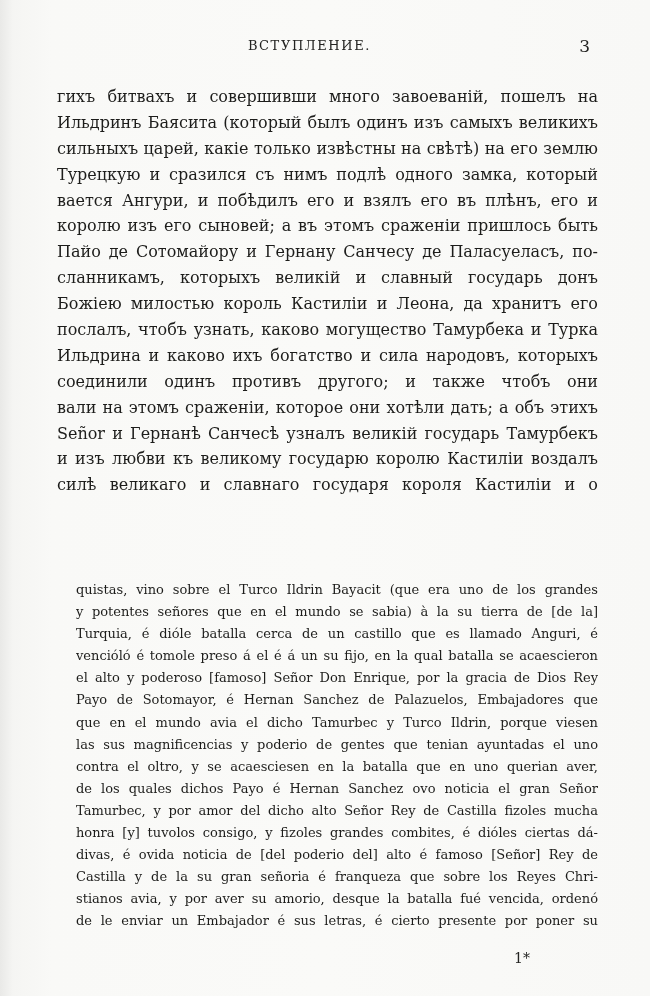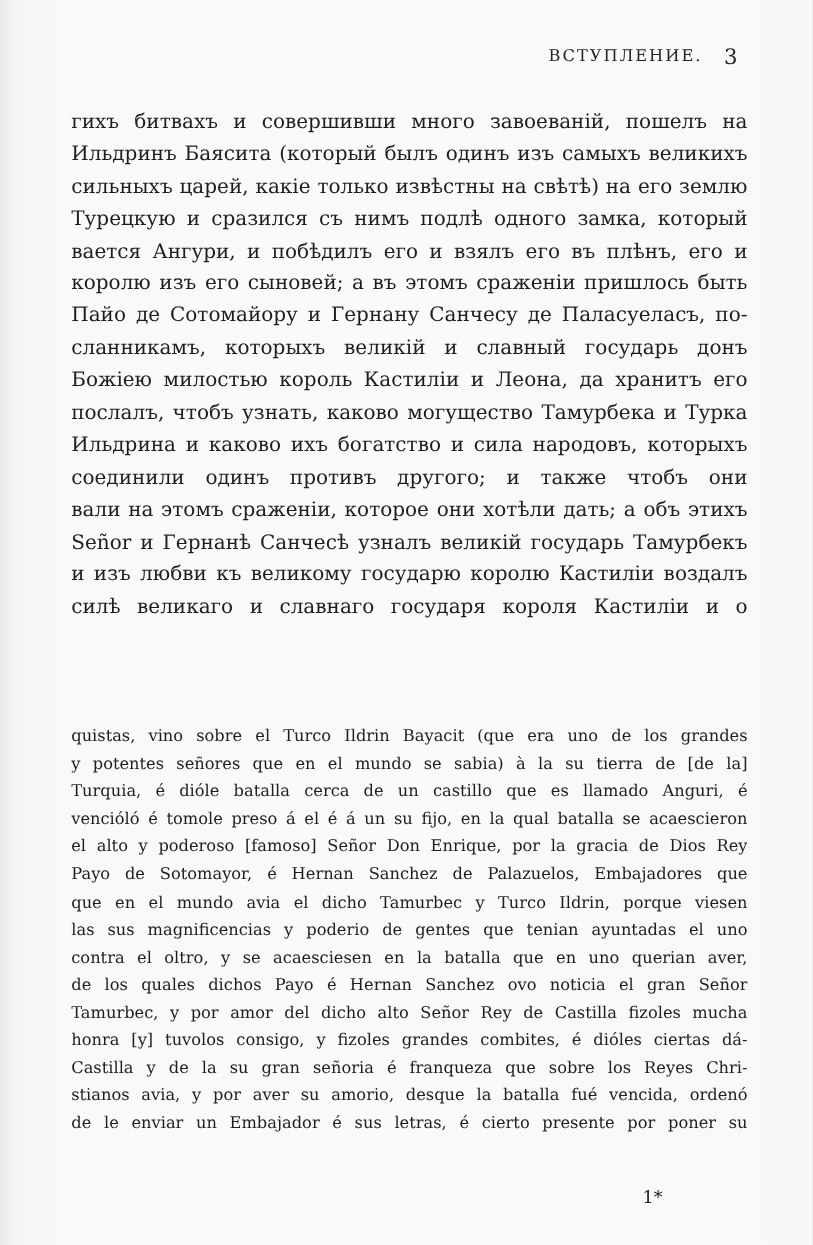--- a/index.html
+++ b/index.html
@@ -20,21 +20,21 @@
   }
   .header {
     position: absolute;
     top: 38px;
     left: 57px;
     width: 541px;
     height: 22px;
   }
   .running-title {
     display: block;
-    text-align: right;
+    text-align: center;
     padding-right: 36px;
     font-size: 13px;
     letter-spacing: 1.6px;
     color: #232321;
   }
   .page-number {
     position: absolute;
     top: -2px;
     right: 8px;
     font-size: 17px;
@@ -66,20 +66,21 @@
     width: 100%;
     height: 0;
   }
   .ru-block .line {
     height: 25.9px;
     line-height: 25.9px;
   }
   .es-block .line {
     height: 22.1px;
     line-height: 22.1px;
+    margin-left: 19px;
   }
   .signature {
     position: absolute;
     top: 950px;
     left: 514px;
     font-size: 14px;
     color: #232321;
   }
 </style>
 </head>
@@ -117,20 +118,21 @@
       <div class="line">Turquia, é dióle batalla cerca de un castillo que es llamado Anguri, é</div>
       <div class="line">vencióló é tomole preso á el é á un su fijo, en la qual batalla se acaescieron</div>
       <div class="line">el alto y poderoso [famoso] Señor Don Enrique, por la gracia de Dios Rey</div>
       <div class="line">Payo de Sotomayor, é Hernan Sanchez de Palazuelos, Embajadores que</div>
       <div class="line">que en el mundo avia el dicho Tamurbec y Turco Ildrin, porque viesen</div>
       <div class="line">las sus magnificencias y poderio de gentes que tenian ayuntadas el uno</div>
       <div class="line">contra el oltro, y se acaesciesen en la batalla que en uno querian aver,</div>
       <div class="line">de los quales dichos Payo é Hernan Sanchez ovo noticia el gran Señor</div>
       <div class="line">Tamurbec, y por amor del dicho alto Señor Rey de Castilla fizoles mucha</div>
       <div class="line">honra [y] tuvolos consigo, y fizoles grandes combites, é dióles ciertas dá-</div>
+      <div class="line">divas, é ovida noticia de [del poderio del] alto é famoso [Señor] Rey de</div>
       <div class="line">Castilla y de la su gran señoria é franqueza que sobre los Reyes Chri-</div>
       <div class="line">stianos avia, y por aver su amorio, desque la batalla fué vencida, ordenó</div>
       <div class="line">de le enviar un Embajador é sus letras, é cierto presente por poner su</div>
     </div>
 
   <div class="signature">1*</div>
 
 </div>
 
 </body></html>

